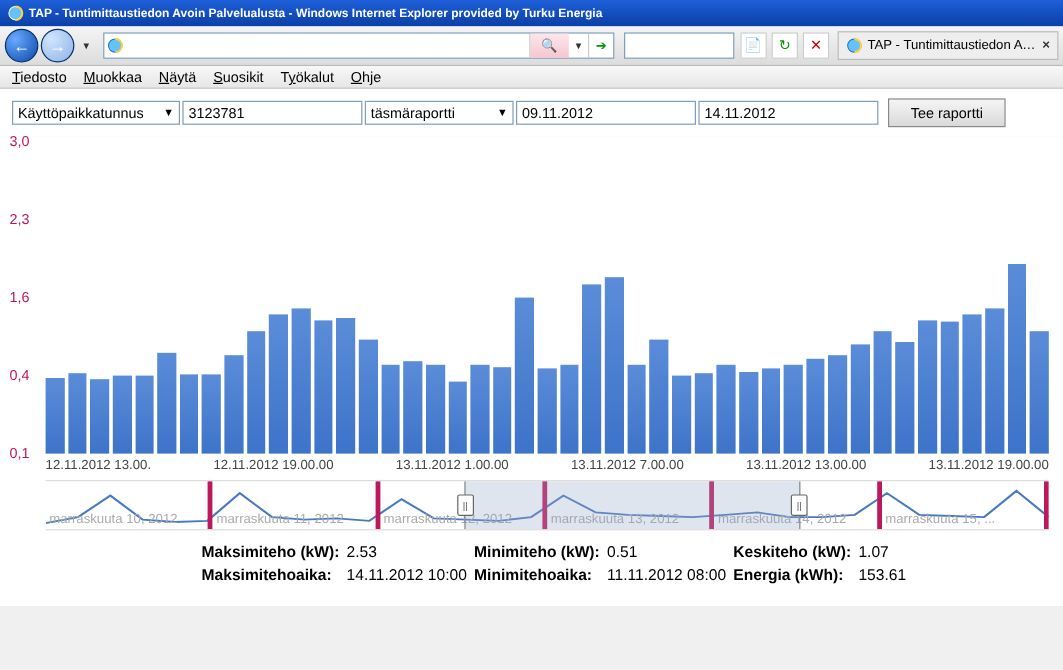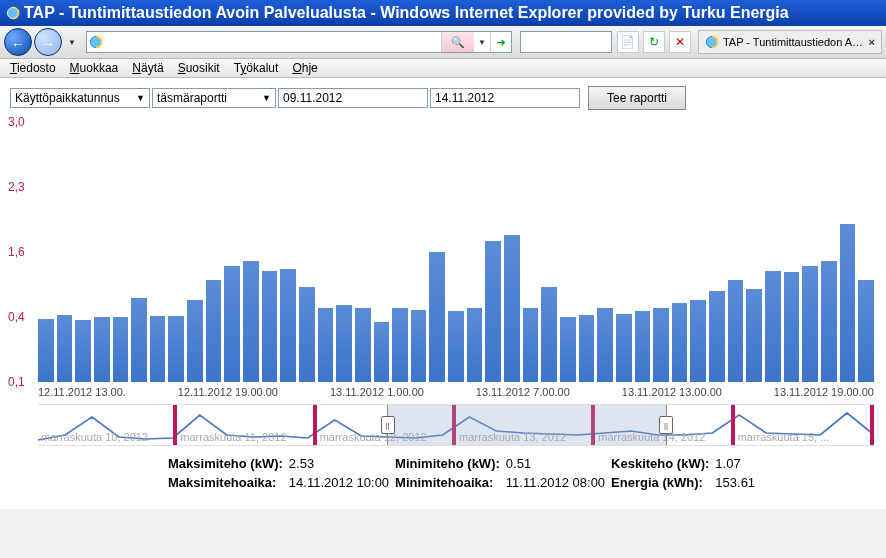--- a/index.html
+++ b/index.html
@@ -7,21 +7,21 @@
     font-family: Tahoma, Arial, sans-serif;
     font-size: 11px;
     background: #f0f0f0;
     color: #000;
   }
   .title-bar {
     background: linear-gradient(#1e5fd8, #0a3fa8);
     color: #fff;
     font-weight: bold;
     padding: 4px 6px;
-    font-size: 16px;
+    font-size: 10px;
     display: flex;
     align-items: center;
     gap: 4px;
   }
   .ie-icon { width:14px; height:14px; }
   .toolbar {
     background: linear-gradient(#f5f5f5,#dcdcdc);
     border-bottom: 1px solid #bbb;
     display: flex;
     align-items: center;
@@ -167,20 +167,23 @@
   <span><u>N</u>äytä</span>
   <span><u>S</u>uosikit</span>
   <span>T<u>y</u>ökalut</span>
   <span><u>O</u>hje</span>
 </div>
 
 <div class="controls">
   <div class="ctrl-select">
     <span>Käyttöpaikkatunnus</span>
     <span class="tri">▼</span>
+  </div>
+  <div class="ctrl-input">
+    <span>3123781</span>
   </div>
   <div class="ctrl-select narrow">
     <span>täsmäraportti</span>
     <span class="tri">▼</span>
   </div>
   <div class="ctrl-input date">
     <span>09.11.2012</span>
   </div>
   <div class="ctrl-input date">
     <span>14.11.2012</span>

